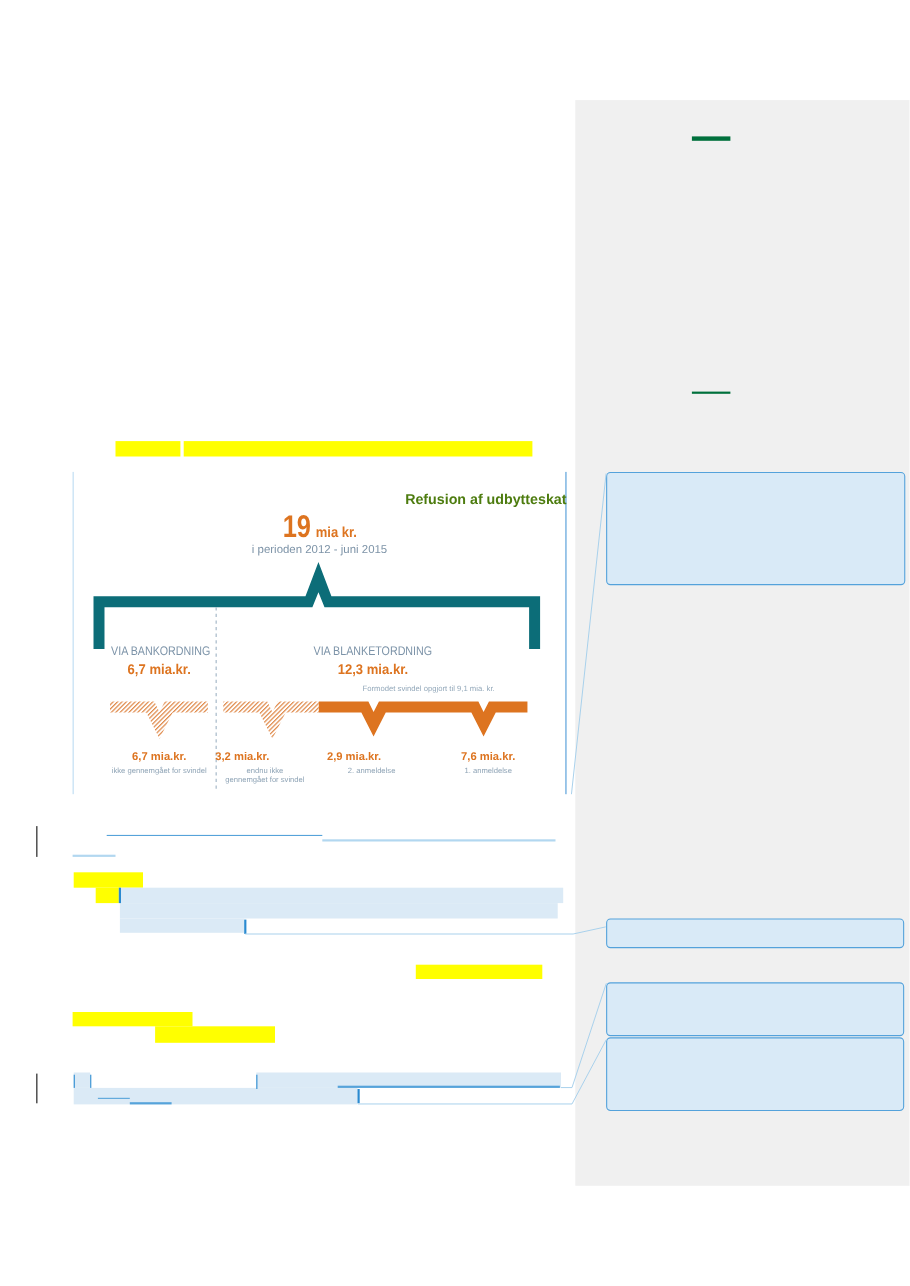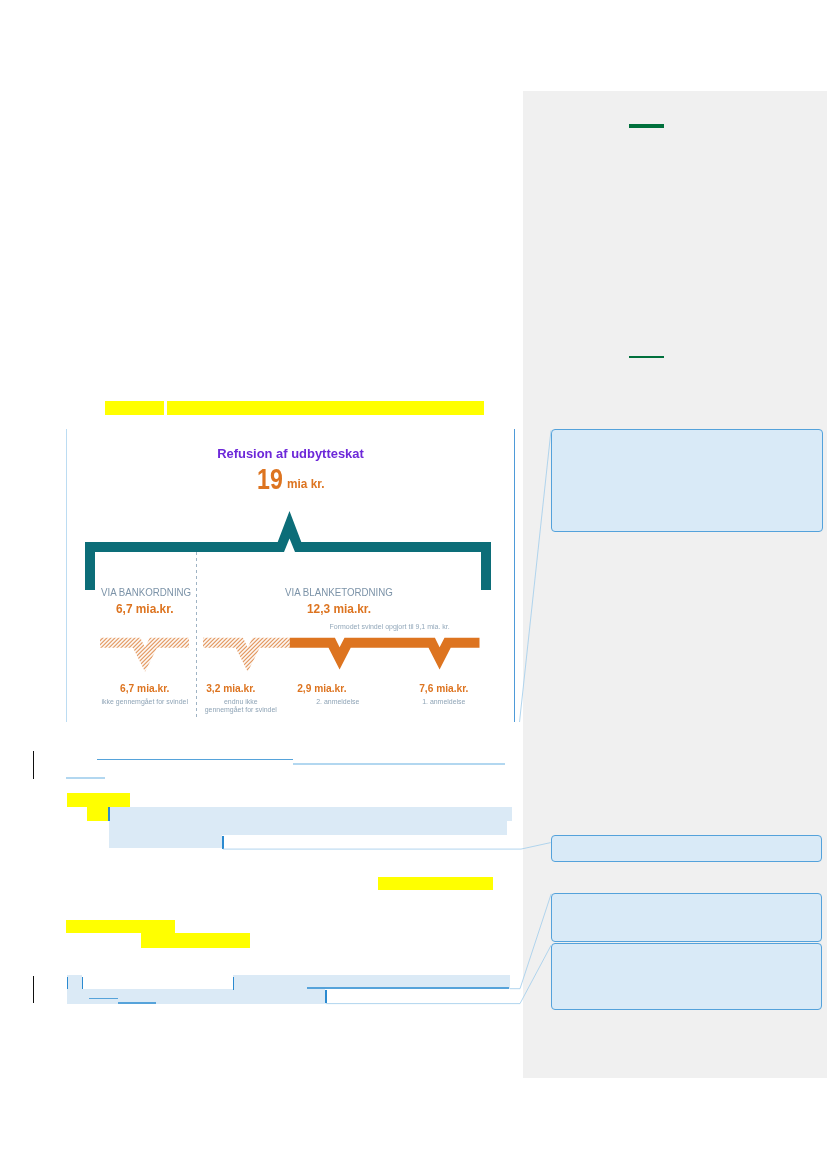--- a/index.html
+++ b/index.html
@@ -19,21 +19,21 @@
   .uline{position:absolute;background:#b2d7f0;}
   .uline.tone-dark{background:#56a3da;}
   .uline-l{position:absolute;background:#bcdcf2;}
   .uline-l.tone-dark{background:#4e9ad8;}
   .layer{position:absolute;left:0;top:0;width:827px;height:1169px;}
   .caret{position:absolute;background:#2b8ad0;}
   .changebar{position:absolute;background:#0f0f0f;}
 
   
   .info{position:absolute;left:66px;top:429px;width:449px;height:294px;}
-  .ig-title{position:absolute;left:0;top:17px;width:100%;text-align:center;color:#6d28d9;font-weight:bold;font-size:12.95px;}
+  .ig-title{position:absolute;left:0;top:17px;width:100%;text-align:right;color:#4d7c0f;font-weight:bold;font-size:12.95px;}
   .ig-amount{position:absolute;left:0;top:0;width:449px;height:0;color:#dd7420;}
   .ig-amount .big{position:absolute;left:191px;top:36.5px;font-size:28.6px;line-height:27.6px;font-weight:bold;display:block;transform:scaleX(0.81);transform-origin:left top;white-space:nowrap;}
   .ig-amount .small{position:absolute;left:221.2px;top:47.8px;font-size:13.3px;line-height:13.3px;font-weight:bold;display:block;transform:scaleX(0.89);transform-origin:left top;white-space:nowrap;}
   .ig-period{position:absolute;left:0;top:66px;width:100%;text-align:center;color:#7d93a7;font-size:10.4px;}
   .ig-branchlabel{position:absolute;color:#7c93a8;font-size:11.4px;transform:scaleX(0.853);transform-origin:left top;white-space:nowrap;}
   .ig-branchval{position:absolute;color:#dd7420;font-size:12.8px;font-weight:bold;transform:scaleX(0.928);transform-origin:left top;white-space:nowrap;}
   .ig-itemval{position:absolute;color:#dd7420;font-size:10.2px;font-weight:bold;text-align:center;white-space:nowrap;}
   .ig-itemcap{position:absolute;color:#8fa4b6;font-size:6.95px;text-align:center;line-height:8.6px;white-space:nowrap;}
   .ig-note{position:absolute;color:#93a8ba;font-size:7.0px;white-space:nowrap;}
   .divider{position:absolute;left:130px;top:123px;width:1px;height:166px;}
@@ -104,20 +104,21 @@
       <polyline points="325.5,1003.6 520,1003.6 551.2,945.1" fill="none" stroke="#a8d0ec" stroke-width="0.9"></polyline>
       <polyline points="510,988.7 520,988.7 551.2,893.9" fill="none" stroke="#a8d0ec" stroke-width="0.9"></polyline>
     </svg>
 
   <div class="info">
     <div class="ig-title">Refusion af udbytteskat</div>
     <div class="ig-amount">
       <span class="big">19</span>
         <span class="small">mia kr.</span>
     </div>
+    <div class="ig-period">i perioden 2012 - juni 2015</div>
 
     <svg class="ig-bracket" style="position:absolute;left:0px;top:78px;width:449px;height:87px;" viewBox="0 0 449 87">
       <path d="M19 35 L211.7 35 L223.5 4 L235.3 35 L425 35 L425 83 L415 83 L415 45 L229 45 L223.5 31.4 L218 45 L29 45 L29 83 L19 83 Z" fill="#0c6d78"></path>
     </svg>
 
     <svg class="divider" viewBox="0 0 1 166" preserveAspectRatio="none" style="overflow:visible;">
       <line x1="0.5" y1="0" x2="0.5" y2="166" stroke="#9fb3c4" stroke-width="1" stroke-dasharray="3 3"></line>
     </svg>
 
     <div class="ig-branchlabel" style="left:35px;top:157px;">VIA BANKORDNING</div>
@@ -138,21 +139,21 @@
       <path class="arrowbar" d="M34 3.7 L74.3 3.7 L79 13.4 L83.7 3.7 L123 3.7 L123 13.8 L91 13.8 L79 37.7 L67 13.8 L34 13.8 Z" fill="url(#hatch)"></path>
 
       <path class="arrowbar" d="M137 3.7 L177 3.7 L181.7 13.4 L186.4 3.7 L223.8 3.7 L223.8 13.8 L193.7 13.8 L181.7 37.7 L169.7 13.8 L137 13.8 Z" fill="url(#hatch)"></path>
 
       <path class="arrowbar" d="M223.8 3.7 L268.9 3.7 L273.6 13.2 L278.5 3.7 L368.9 3.7 L373.6 13.2 L378.5 3.7 L413.5 3.7 L413.5 13.8 L384.7 13.8 L373.6 35.6 L362.5 13.8 L284.7 13.8 L273.6 35.6 L262.5 13.8 L223.8 13.8 Z" fill="#dd7420"></path>
     </svg>
 
     <div class="ig-itemval" style="left:-21.25px;top:254.4px;width:200px;">6,7 mia.kr.</div>
     <div class="ig-itemcap" style="left:-21.25px;top:268.6px;width:200px;">ikke gennemgået for svindel</div>
 
-    <div class="ig-itemval" style="left:74.8px;top:254.4px;width:180px;">3,2 mia.kr.</div>
+    <div class="ig-itemval" style="left:74.8px;top:254.4px;width:159px;">3,2 mia.kr.</div>
     <div class="ig-itemcap" style="left:74.8px;top:268.6px;width:200px;"><span>endnu ikke</span><br><span>gennemgået for svindel</span></div>
 
     <div class="ig-itemval" style="left:171.85px;top:254.4px;width:168px;">2,9 mia.kr.</div>
     <div class="ig-itemcap" style="left:171.85px;top:268.6px;width:200px;">2. anmeldelse</div>
 
     <div class="ig-itemval" style="left:277.8px;top:254.4px;width:200px;">7,6 mia.kr.</div>
     <div class="ig-itemcap" style="left:277.8px;top:268.6px;width:200px;">1. anmeldelse</div>
   </div>
 </div>
 

